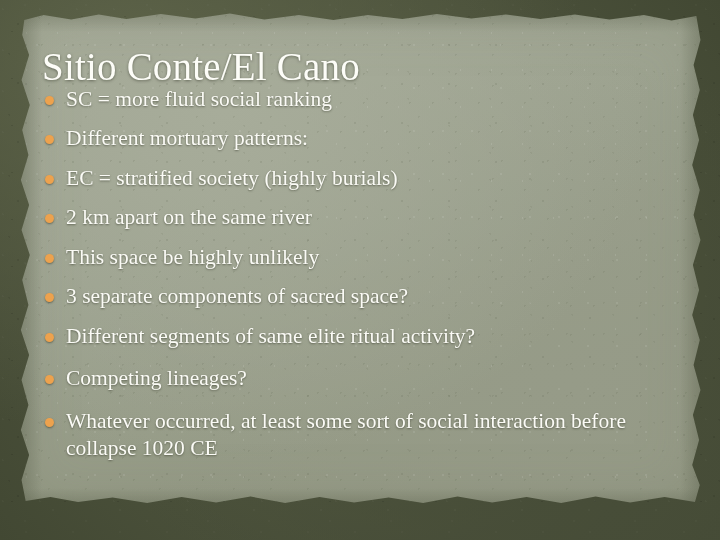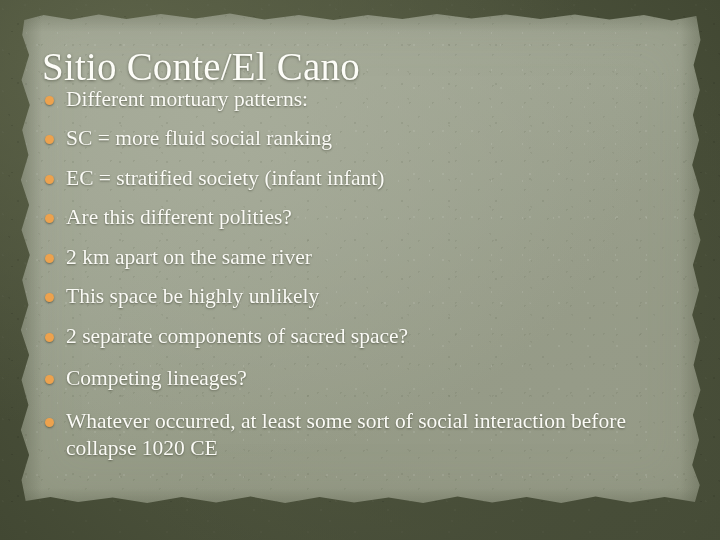--- a/index.html
+++ b/index.html
@@ -164,45 +164,45 @@
     <div class="fibres"></div>
     <div class="rim"></div>
   </div>
 
   <div id="content">
     <div id="title">Sitio Conte/El Cano</div>
 
     <ul id="bullets">
       <li>
         <span class="dot"></span>
+        <span class="txt">SC = more fluid social ranking</span>
+      </li>
+      <li>
+        <span class="dot"></span>
         <span class="txt">Different mortuary patterns:</span>
       </li>
       <li>
         <span class="dot"></span>
-        <span class="txt">SC = more fluid social ranking</span>
-      </li>
-      <li>
-        <span class="dot"></span>
-        <span class="txt">EC = stratified society (infant infant)</span>
-      </li>
-      <li>
-        <span class="dot"></span>
-        <span class="txt">Are this different polities?</span>
+        <span class="txt">EC = stratified society (highly burials)</span>
       </li>
       <li>
         <span class="dot"></span>
         <span class="txt">2 km apart on the same river</span>
       </li>
       <li>
         <span class="dot"></span>
         <span class="txt">This space be highly unlikely</span>
       </li>
       <li>
         <span class="dot"></span>
-        <span class="txt">2 separate components of sacred space?</span>
+        <span class="txt">3 separate components of sacred space?</span>
+      </li>
+      <li>
+        <span class="dot"></span>
+        <span class="txt">Different segments of same elite ritual activity?</span>
       </li>
       <li>
         <span class="dot"></span>
         <span class="txt">Competing lineages?</span>
       </li>
       <li>
         <span class="dot"></span>
         <span class="txt">Whatever occurred, at least some sort of social interaction before collapse 1020 CE</span>
       </li>
     </ul>

